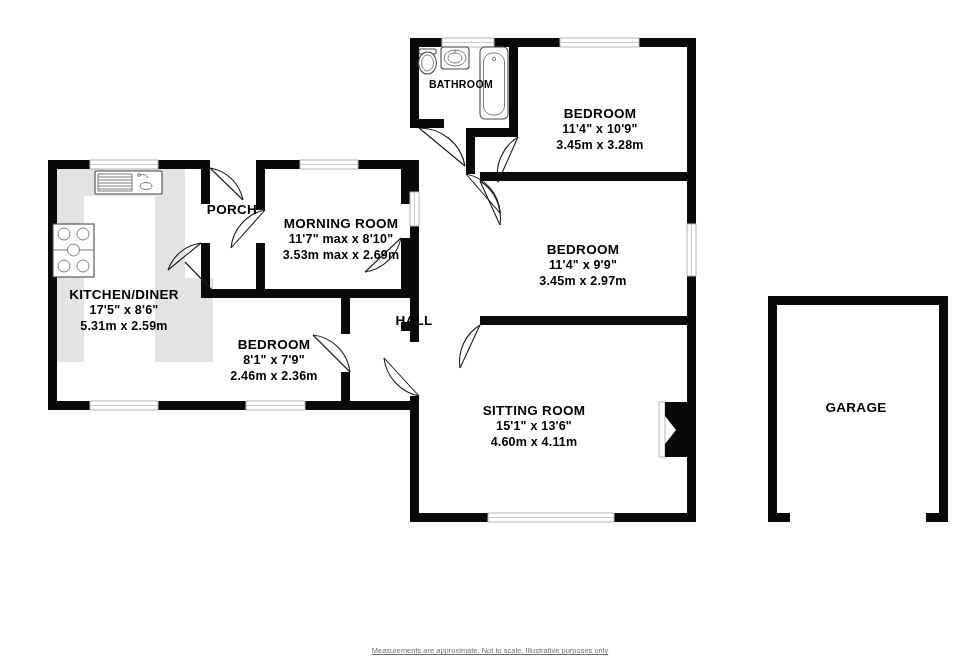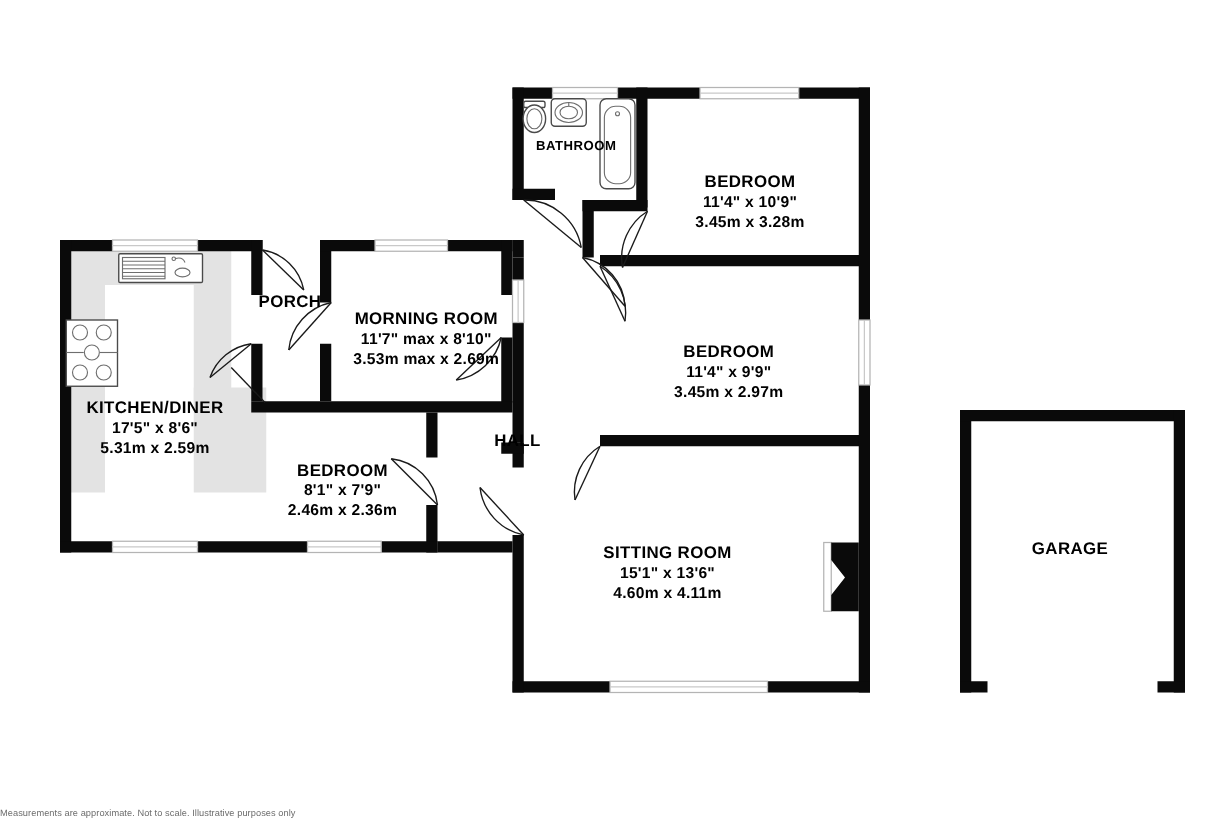--- a/index.html
+++ b/index.html
@@ -10,21 +10,20 @@
   body {
     width: 980px;
     height: 667px;
     overflow: hidden;
     font-family: "Liberation Sans", sans-serif;
     position: relative;
   }
   #plan-root {
     position: absolute;
     inset: 0;
-    margin-top: 32px;
   }
   svg#floorplan {
     display: block;
     width: 980px;
     height: 667px;
   }
   .wall { fill: #0a0a0a; }
   .counter { fill: #e3e3e3; }
   .win-frame { fill: #ffffff; stroke: #b4b4b4; stroke-width: 1; }
   .win-line { stroke: #c9c9c9; stroke-width: 1; fill: none; }
@@ -39,26 +38,27 @@
     dominant-baseline: middle;
   }
   .rl-name { font-size: 13.5px; letter-spacing: 0.3px; }
   .rl-dim  { font-size: 12.5px; letter-spacing: 0.2px; }
   .rl-small { font-size: 10.5px; letter-spacing: 0.4px; }
   .footer-text {
     position: absolute;
     left: 0;
     right: 0;
     bottom: 10px;
-    text-align: left;
+    text-align: center;
     font-family: "Liberation Sans", sans-serif;
     font-size: 7.4px;
     color: #6d6d6d;
     line-height: 1.45;
     letter-spacing: 0.05px;
+    text-decoration: underline;
   }
 </style>
 </head>
 <body>
 
 <div id="plan-root">
 
   <svg id="floorplan" viewBox="0 0 980 667">
 
     <g>

